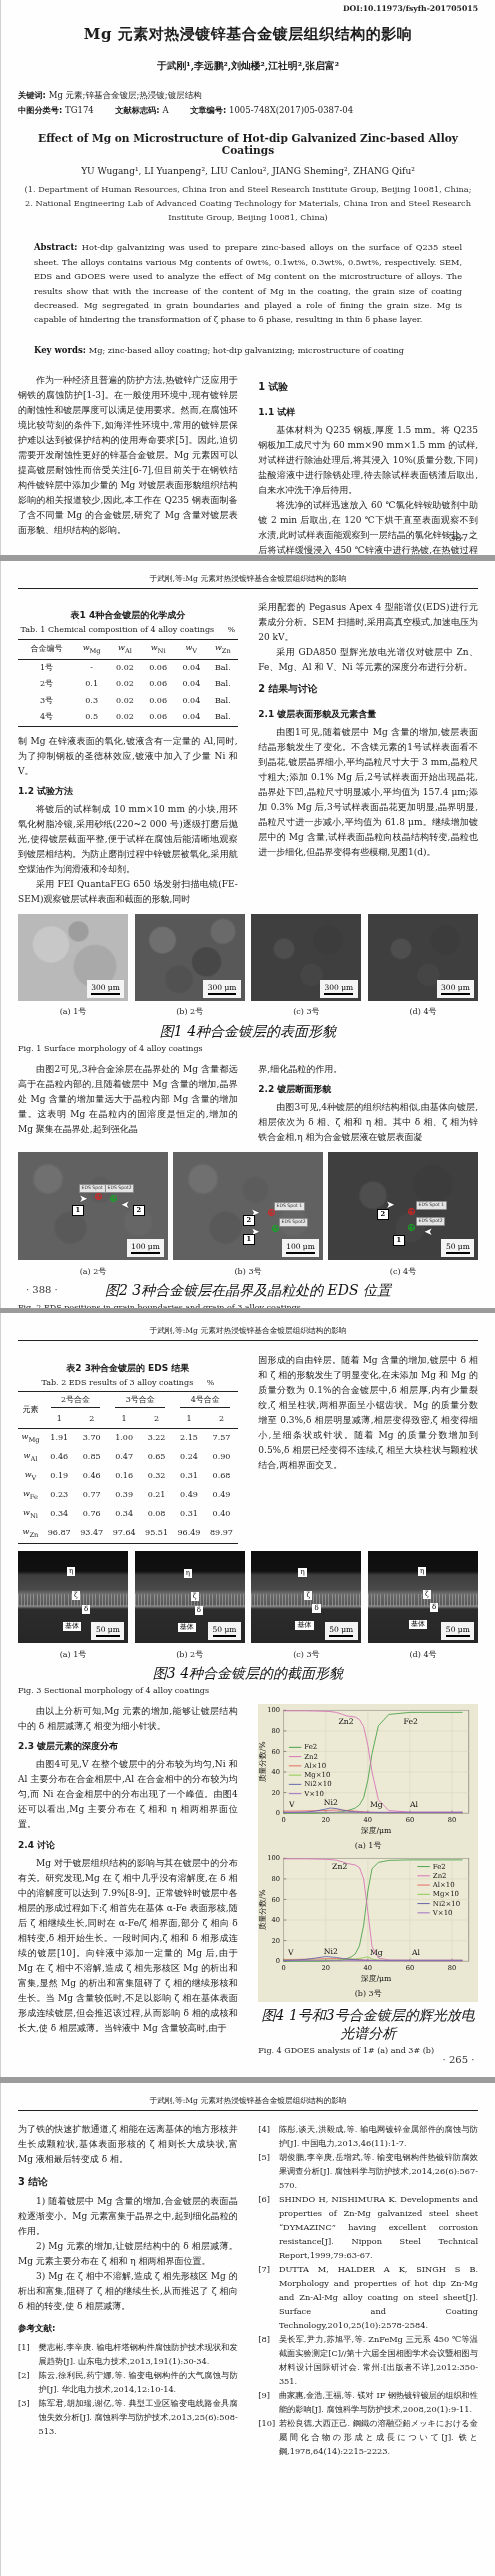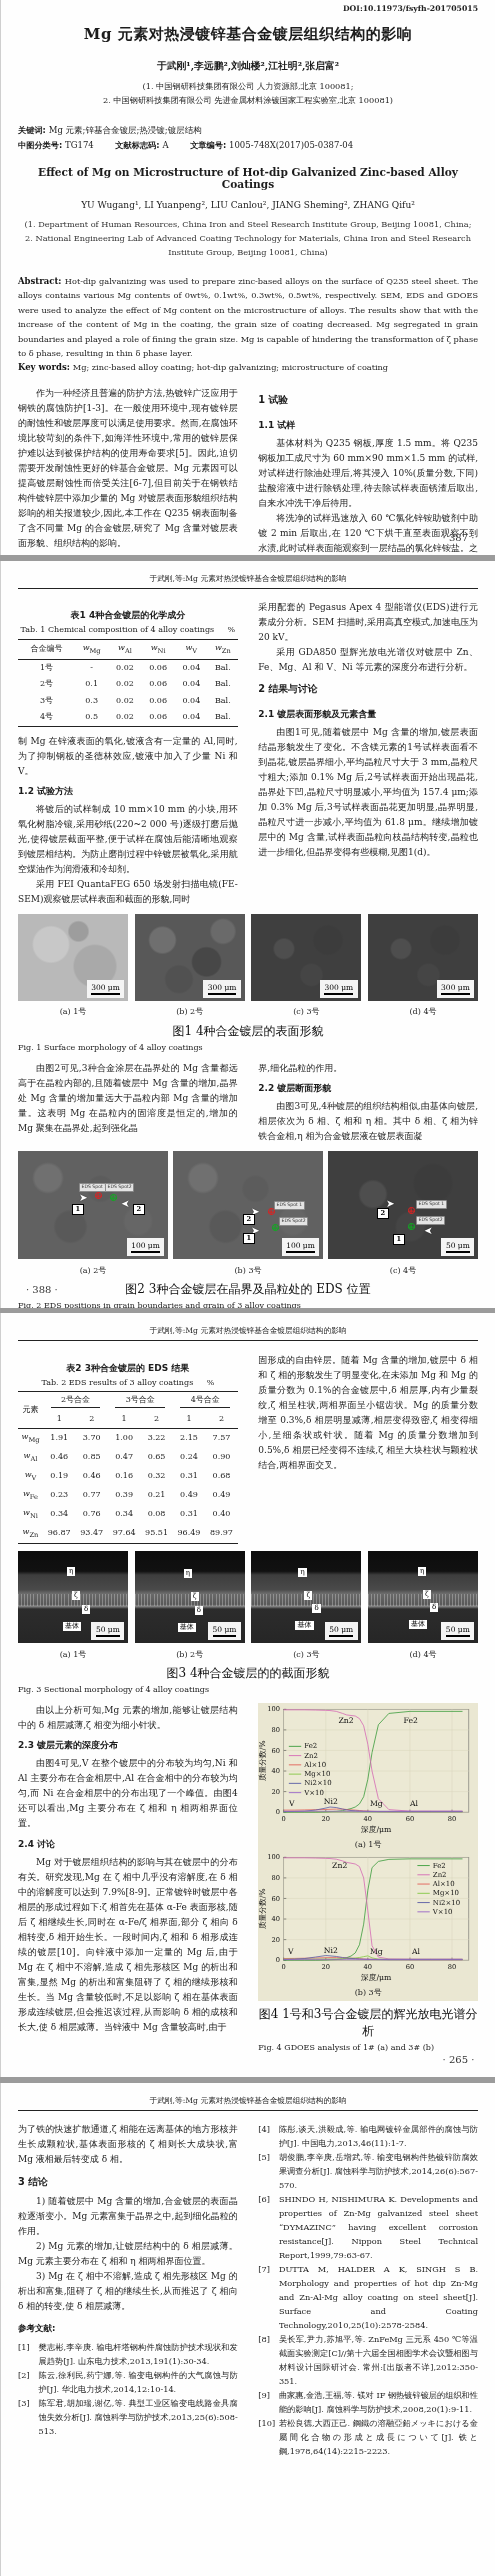--- a/index.html
+++ b/index.html
@@ -12,21 +12,21 @@
   .authors-cn{text-align:center;font-size:9.8px;font-weight:bold;margin-top:15.5px;}
   .affil{text-align:center;font-size:8.2px;line-height:14px;color:#222;}
   .affil-wrap{margin-top:6.2px;}
   .absblock{margin-top:15.5px;}
   .abs,.kw,.meta-line{font-size:8.5px;line-height:15px;text-align:justify;margin:0;}
   .abs b,.kw b,.meta-line b{font-family:"DejaVu Sans","Liberation Sans",sans-serif;font-size:8.2px;}
   .meta-line .gap{display:inline-block;width:21.6px;}
   .title-en{text-align:center;font-size:10.6px;font-weight:bold;margin:13.4px 0 0;}
   .authors-en{text-align:center;font-size:9px;margin-top:10.3px;color:#222;}
   .affil-en{text-align:center;font-size:8.2px;line-height:14px;color:#333;}
-  .abs-en,.kw-en{font-size:8.2px;line-height:14.4px;text-align:justify;margin:0;color:#222;}
+  .abs-en,.kw-en{font-size:8.2px;line-height:14.4px;text-align:justify;margin:16px;color:#222;}
   .abs-en b,.kw-en b{font-size:8.5px;color:#111;}
   .cols{display:flex;gap:20.6px;margin-top:11.3px;}
   .col{width:221px;display:flex;flex-direction:column;}
   .bodytext p{font-size:9px;line-height:15px;margin:0;text-align:justify;}
   p.ind{text-indent:2em;}
   .h1n{font-family:"DejaVu Sans","Liberation Sans",sans-serif;font-size:9.8px;font-weight:bold;margin:8.2px 0 5.2px;}
   .h2n{font-family:"DejaVu Sans","Liberation Sans",sans-serif;font-size:9px;font-weight:bold;margin:6.2px 0 4.1px;}
   .footnote{margin-top:auto;font-size:7.5px;line-height:13px;color:#222;}
   .fnrule{width:95px;border-top:1px solid #111;margin-bottom:4.1px;}
   .pno{position:absolute;font-size:10px;color:#333;}
@@ -54,21 +54,21 @@
   .tone-dark{background:radial-gradient(circle at 30% 40%,#4e4e4e 0 10%,transparent 12%),radial-gradient(circle at 70% 30%,#3c3c3c 0 14%,transparent 16%),radial-gradient(circle at 55% 70%,#454545 0 12%,transparent 14%),#3f3f3f;}
   .tone-grain{background:radial-gradient(circle at 20% 25%,#707070 0 9%,transparent 11%),radial-gradient(circle at 55% 35%,#5c5c5c 0 11%,transparent 13%),radial-gradient(circle at 80% 65%,#666 0 9%,transparent 11%),radial-gradient(circle at 35% 70%,#595959 0 12%,transparent 14%),#616161;}
   .tone-xsec{background:linear-gradient(180deg,#0d0d0d 0%,#111 22%,#3d3d3d 26%,#4a4a4a 42%,#6b6b6b 46%,#585858 58%,#8a8a8a 60%,#2c2c2c 63%,#262626 100%);}
   .tone-xsec:before{content:"";position:absolute;left:0;right:0;top:46%;height:13%;background:repeating-linear-gradient(90deg,rgba(220,220,220,.35) 0 1px,transparent 1px 3.1px);}
   .sb{position:absolute;right:3.6px;bottom:3.6px;background:#f4f4f4;padding:1.5px 4.6px 2.6px;text-align:center;}
   .sb span{font-size:7.5px;color:#000;}
   .sb .bar{height:1.8px;background:#000;margin-top:1.5px;}
   .figlabels{display:flex;justify-content:space-between;margin-top:5.2px;}
   .figlabels div{width:110px;text-align:center;font-size:8px;color:#222;}
   .figlabels.w3 div{width:150px;}
-  .figcap-cn{text-align:center;font-size:12px;margin-top:5.2px;color:#111;}
+  .figcap-cn{text-align:center;font-size:14px;margin-top:5.2px;color:#111;font-style:italic;}
   .figcap-en{text-align:left;font-size:8px;margin-top:3.1px;color:#222;}
   .plab{position:absolute;background:#fff;color:#000;font-size:7px;line-height:8.8px;padding:0 2.1px;}
   .mk{position:absolute;width:4.6px;height:4.6px;border-radius:50%;}
   .mk:before,.mk:after{content:"";position:absolute;background:currentColor;}
   .mk:before{left:50%;top:-1px;bottom:-1px;width:0.8px;transform:translateX(-50%);}
   .mk:after{top:50%;left:-1px;right:-1px;height:0.8px;transform:translateY(-50%);}
   .mk-r{border:0.9px solid #d22;color:#d22;} .mk-g{border:0.9px solid #1a2;color:#1a2;}
   .tagbox{position:absolute;background:#e4e4e4;border:0.5px solid #8a8a8a;border-radius:1px;font-size:4.6px;line-height:6.2px;padding:0 1.5px;color:#333;white-space:nowrap;font-family:"DejaVu Sans","Liberation Sans",sans-serif;}
   .nbox{position:absolute;background:#fff;border:0.5px solid #000;font-size:6.7px;line-height:8.2px;padding:0 2.6px;font-weight:bold;color:#000;}
   .arr{position:absolute;color:#fff;font-size:10.3px;text-shadow:0 0 1px #000;}
@@ -82,24 +82,20 @@
   .rn{flex:none;width:20.6px;}
   .rt{flex:1;}
 </style>
 </head>
 <body>
 
 <section class="page" id="pg1">
   <div class="doi">DOI:10.11973/fsyfh-201705015</div>
   <h1 class="title-cn">Mg 元素对热浸镀锌基合金镀层组织结构的影响</h1>
   <div class="authors-cn">于武刚¹,李远鹏²,刘灿楼²,江社明²,张启富²</div>
-  <div class="affil-wrap">
-    <div class="affil">(1. 中国钢研科技集团有限公司 人力资源部,北京 100081;</div>
-    <div class="affil">2. 中国钢研科技集团有限公司 先进金属材料涂镀国家工程实验室,北京 100081)</div>
-  </div>
   <div class="absblock">
     <p class="kw"><b>关键词: </b><span>Mg 元素;锌基合金镀层;热浸镀;镀层结构</span></p>
     <p class="meta-line"><b>中图分类号: </b><span>TG174</span><span class="gap"></span><b>文献标志码: </b><span>A</span><span class="gap"></span><b>文章编号: </b><span>1005-748X(2017)05-0387-04</span></p>
   </div>
   <h2 class="title-en">Effect of Mg on Microstructure of Hot-dip Galvanized Zinc-based Alloy Coatings</h2>
   <div class="authors-en">YU Wugang¹, LI Yuanpeng², LIU Canlou², JIANG Sheming², ZHANG Qifu²</div>
   <div class="affil-wrap">
     <div class="affil-en">(1. Department of Human Resources, China Iron and Steel Research Institute Group, Beijing 10081, China;</div>
     <div class="affil-en">2. National Engineering Lab of Advanced Coating Technology for Materials, China Iron and Steel Research</div>
     <div class="affil-en">Institute Group, Beijing 10081, China)</div>

